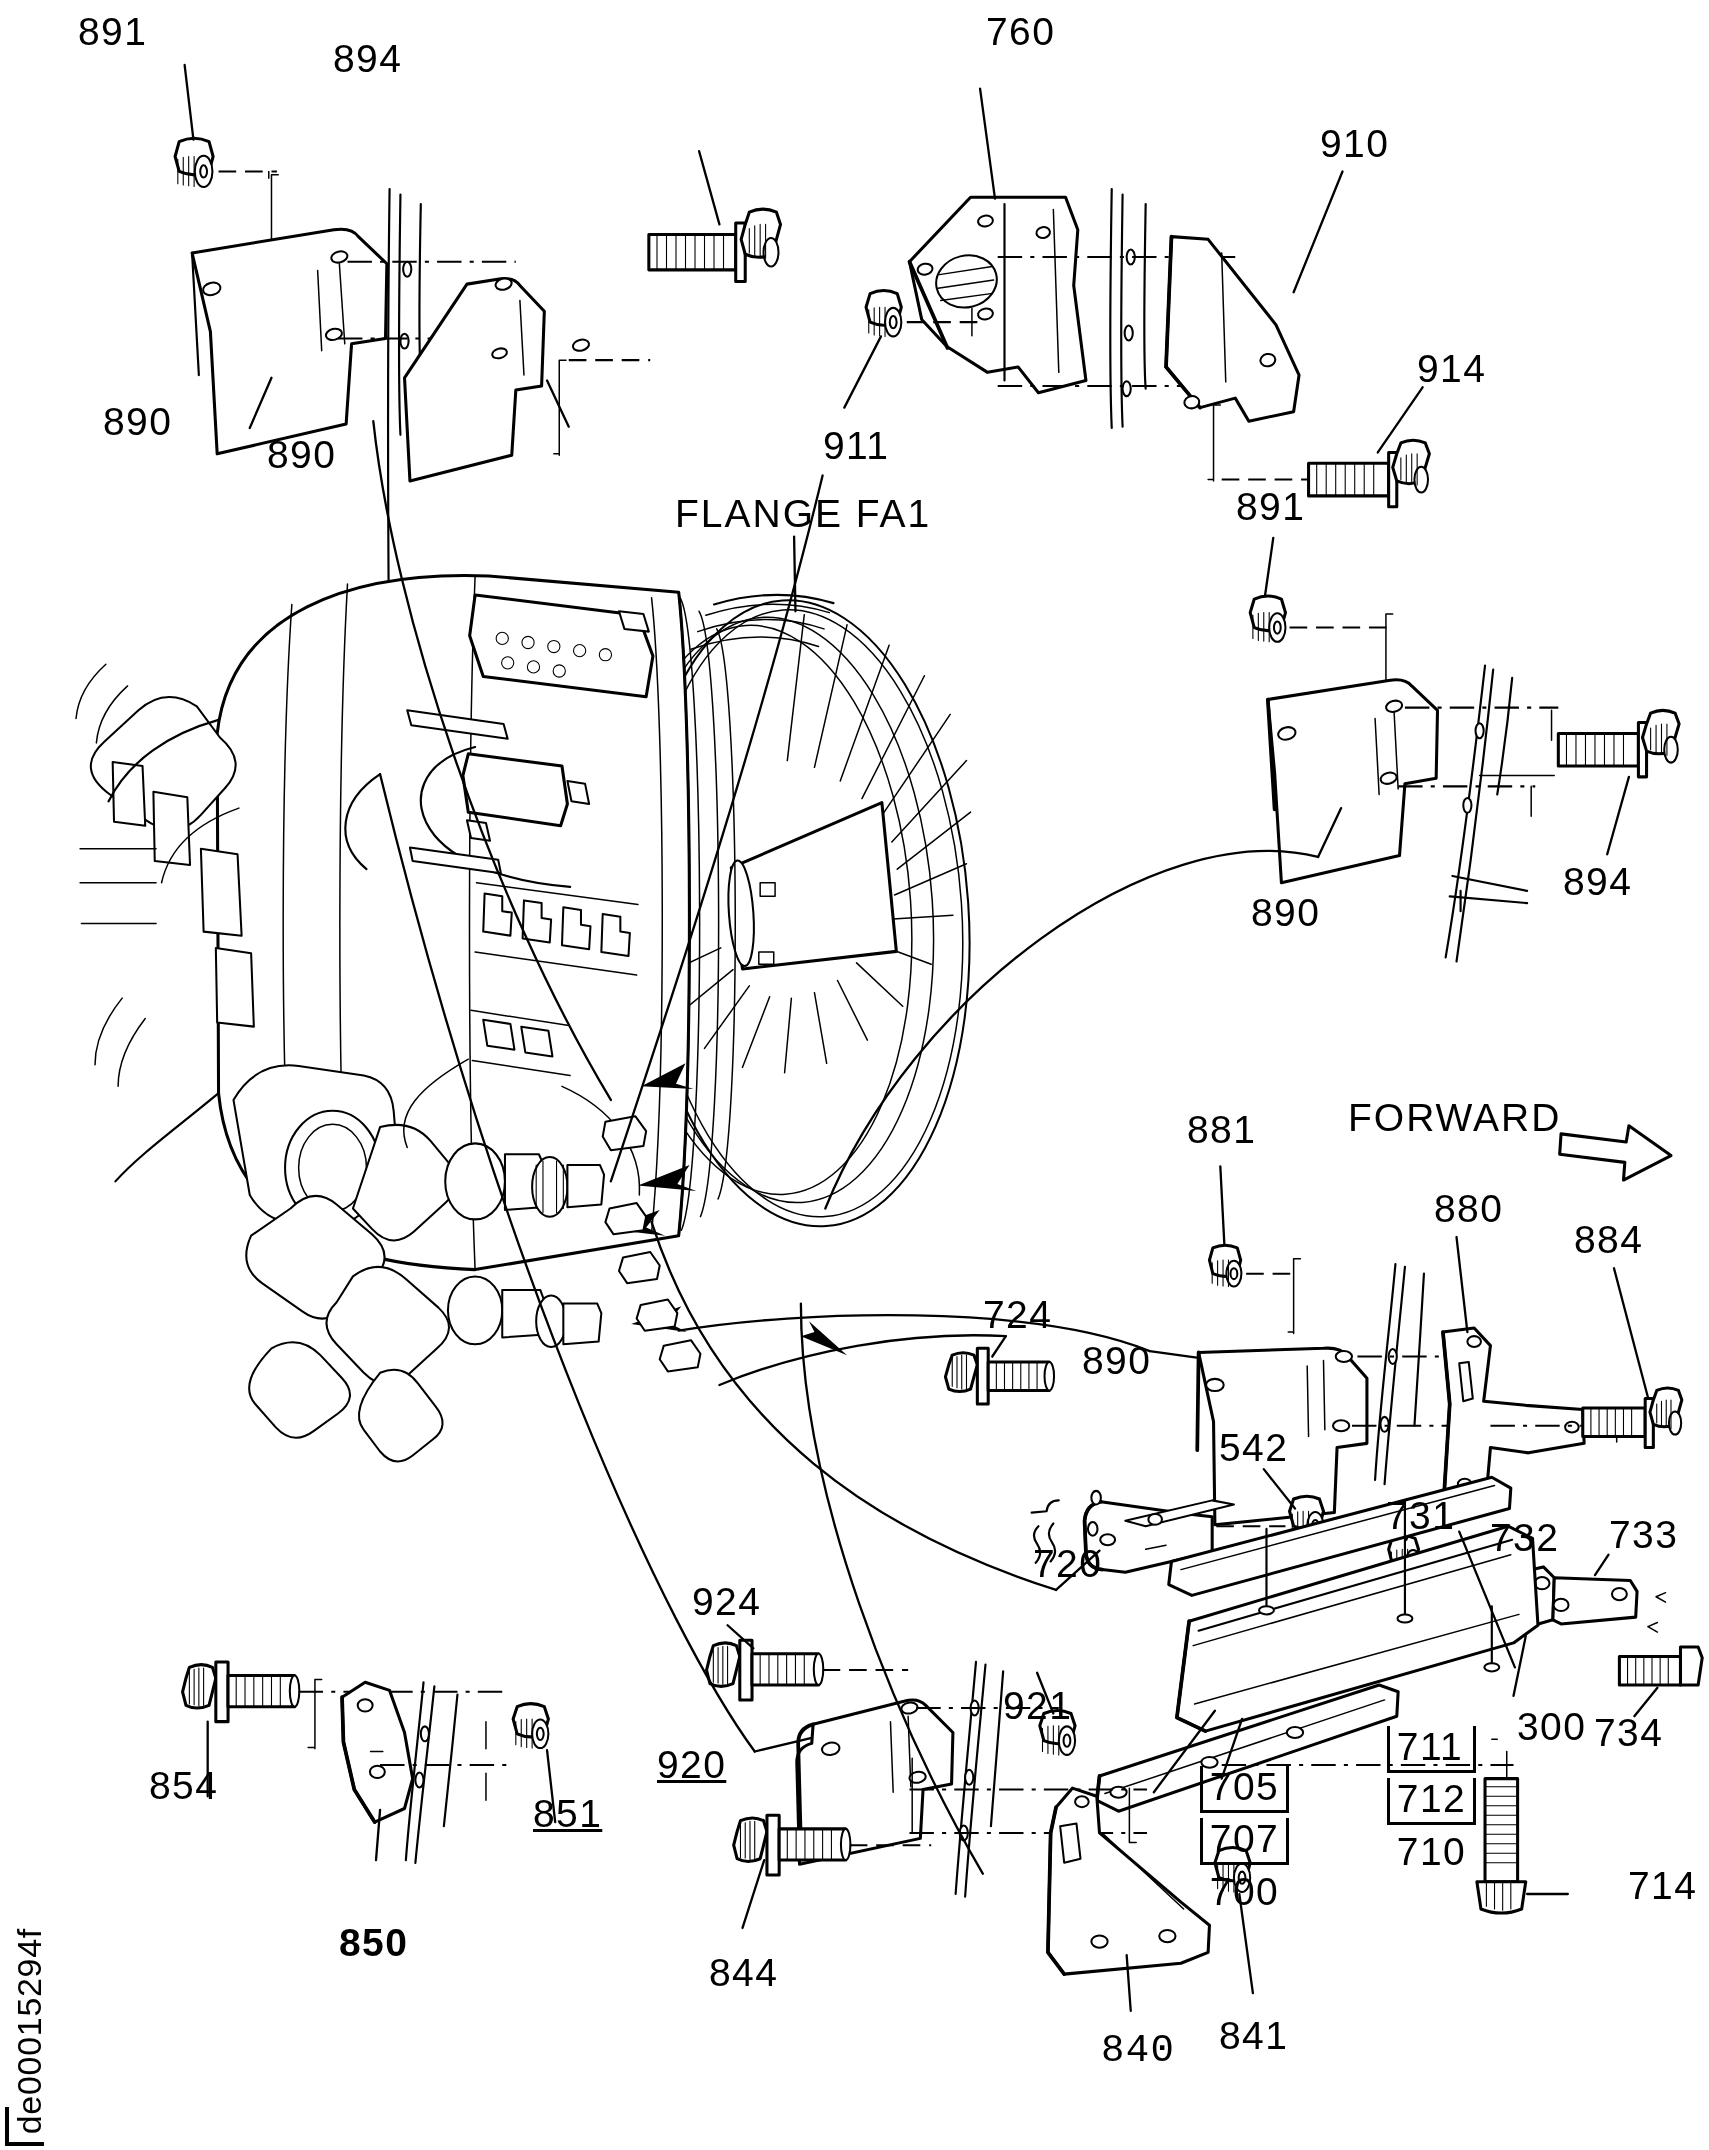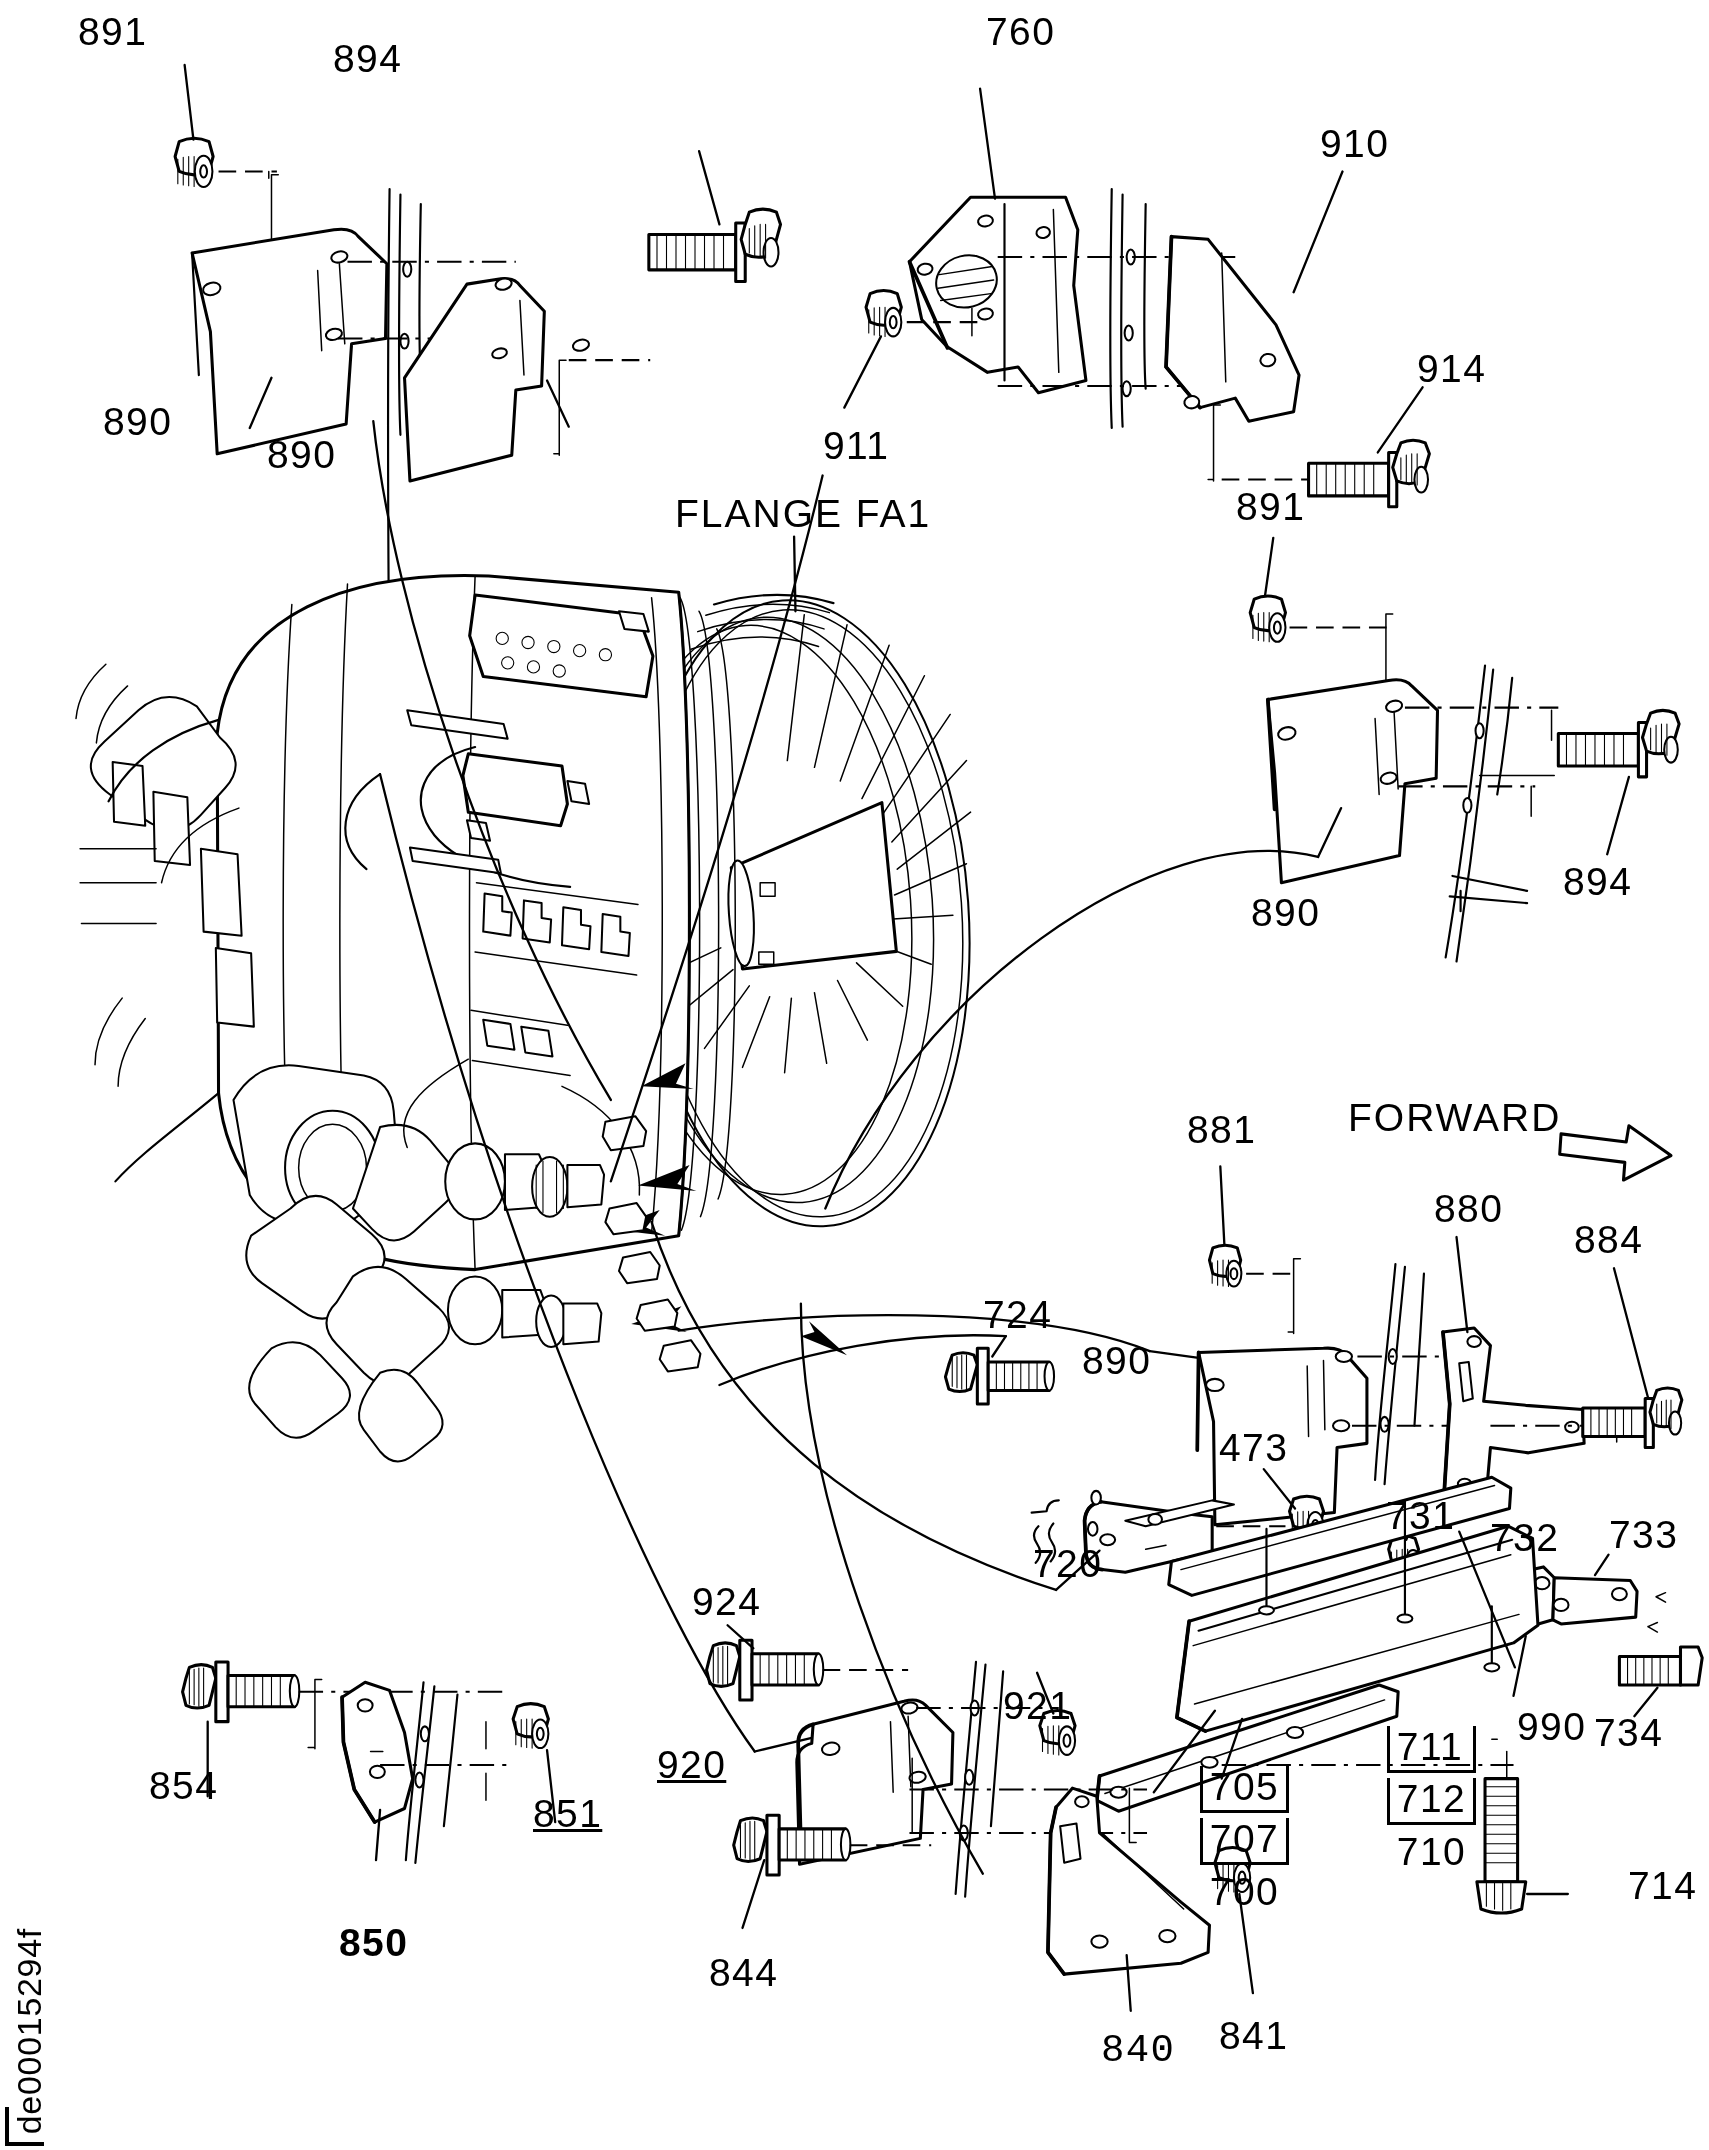--- a/index.html
+++ b/index.html
@@ -644,27 +644,27 @@
       <div class="callout" style="left: 823px; top: 426px;">911</div>
       <div class="callout" style="left: 1417px; top: 349px;">914</div>
       <div class="callout" style="left: 1236px; top: 487px;">891</div>
       <div class="callout" style="left: 1251px; top: 893px;">890</div>
       <div class="callout" style="left: 1563px; top: 862px;">894</div>
       <div class="callout" style="left: 1187px; top: 1110px;">881</div>
       <div class="callout" style="left: 1434px; top: 1189px;">880</div>
       <div class="callout" style="left: 1574px; top: 1220px;">884</div>
       <div class="callout" style="left: 1082px; top: 1341px;">890</div>
       <div class="callout" style="left: 983px; top: 1295px;">724</div>
-      <div class="callout" style="left: 1219px; top: 1428px;">473</div>
+      <div class="callout" style="left: 1219px; top: 1428px;">542</div>
       <div class="callout" style="left: 1033px; top: 1544px;">720</div>
       <div class="callout" style="left: 1386px; top: 1496px;">731</div>
       <div class="callout" style="left: 1490px; top: 1518px;">732</div>
       <div class="callout" style="left: 1609px; top: 1515px;">733</div>
       <div class="callout" style="left: 1594px; top: 1713px;">734</div>
-      <div class="callout" style="left: 1517px; top: 1707px;">990</div>
+      <div class="callout" style="left: 1517px; top: 1707px;">300</div>
       <div class="callout" style="left: 1628px; top: 1866px;">714</div>
       <div class="callout" style="left: 692px; top: 1582px;">924</div>
       <div class="callout" style="left: 657px; top: 1745px; text-decoration: underline;">920</div>
       <div class="callout" style="left: 1003px; top: 1686px;">921</div>
       <div class="callout" style="left: 709px; top: 1953px;">844</div>
       <div class="callout" style="left: 1101px; top: 2032px; font-family: Liberation Mono, monospace;">840</div>
       <div class="callout" style="left: 1219px; top: 2016px;">841</div>
       <div class="callout" style="left: 149px; top: 1766px;">854</div>
       <div class="callout" style="left: 339px; top: 1923px; font-weight: bold;">850</div>
       <div class="callout" style="left: 533px; top: 1794px; text-decoration: underline;">851</div>

